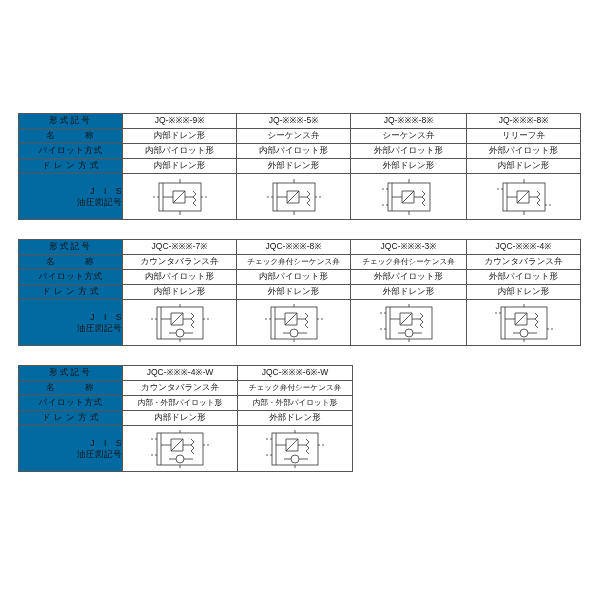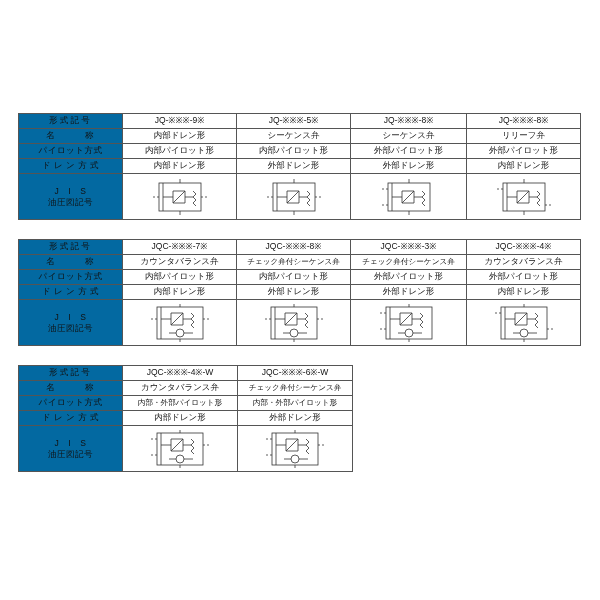--- a/index.html
+++ b/index.html
@@ -30,20 +30,21 @@
   }
   .hdr{
     background:#0369a1;
     font-size:8.5px;
     letter-spacing:0.5px;
     margin-left:12px;
   }
   .hdr.sym{
     line-height:1.25;
     font-size:8.5px;
+    text-align:right;
   }
   .r-label{height:15px;}
   .r-sym{height:46px;}
 
   .txt-sp{letter-spacing:1.2px;}
   .txt-sp2{letter-spacing:2.2px;}
 
   
   .symcell{background:#fff;padding:0;}
   .sym-wrap{

